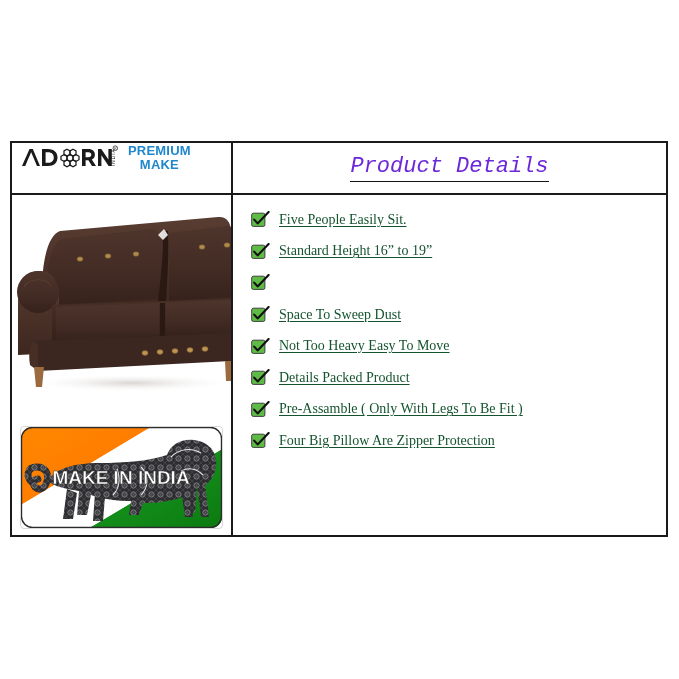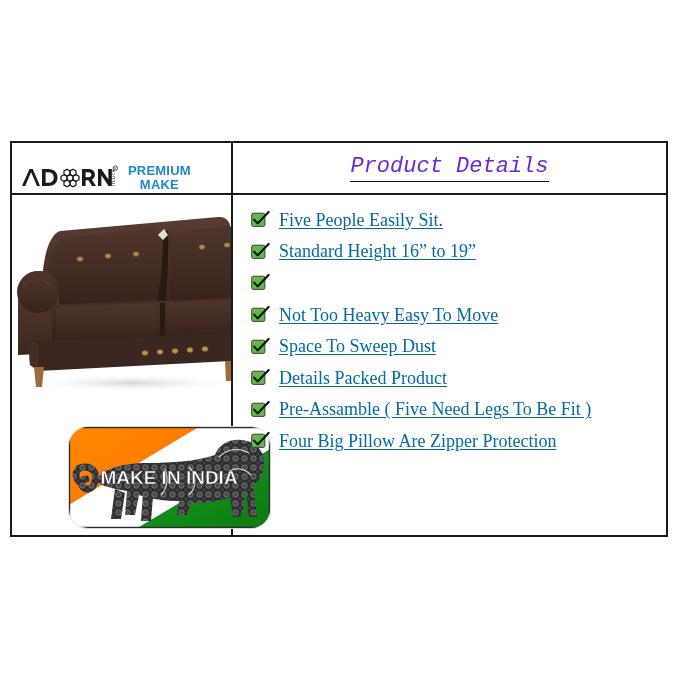--- a/index.html
+++ b/index.html
@@ -53,21 +53,21 @@
   }
 
   
   .brand-cell {
     position: absolute;
     left: 0;
     top: 0;
     width: 175px;
     height: 50px;
     display: flex;
-    align-items: flex-end;
+    align-items: flex-start;
     justify-content: flex-start;
     padding-left: 8px;
     box-sizing: border-box;
   }
   .logo-wrap {
     display: flex;
     align-items: center;
     gap: 1px;
   }
   .logo-svg { display: block; }
@@ -123,26 +123,25 @@
     background: #ffffff;
   }
   .sofa-svg { display: block; }
 
   .india-badge {
     position: absolute;
     left: 8px;
     top: 231px;
     width: 203px;
     height: 103px;
-    border-radius: 20px;
+    border-radius: 4px;
     overflow: hidden;
     border: 1px solid #d8d8d8;
     box-sizing: border-box;
     background: #ffffff;
-    margin-left: 48px;
   }
   .india-svg { display: block; }
 
   
   .details-col {
     position: absolute;
     left: 221px;
     top: 52px;
     right: 0;
     bottom: 0;
@@ -160,22 +159,22 @@
     flex: 0 0 auto;
     width: 19px;
     height: 17px;
     margin-right: 9px;
     position: relative;
   }
   .check-icon svg { display: block; }
 
   .feature-text {
     font-family: "Liberation Serif", serif;
-    font-size: 18px;
-    color: #0369a1;
+    font-size: 14px;
+    color: #14532d;
     text-decoration: underline;
     text-underline-offset: 2px;
     white-space: nowrap;
     line-height: 16px;
   }
 </style>
 </head>
 <body>
 
 <div id="page">
@@ -393,51 +392,51 @@
         </span>
       </div>
 
       <div class="feature-row">
         <span class="check-icon">
           <svg width="19" height="17" viewBox="0 0 19 17">
               <rect x="0.7" y="2.2" width="13.2" height="13.2" rx="1.6" fill="#5fbb46" stroke="#3f3f3f" stroke-width="1"></rect>
               <path d="M3.2 8.6 L6.6 12.4 L17.6 0.9" fill="none" stroke="#111111" stroke-width="2.1" stroke-linecap="round" stroke-linejoin="round"></path>
             </svg>
         </span>
+        <span class="feature-text">Space To Sweep Dust </span>
+      </div>
+
+      <div class="feature-row">
+        <span class="check-icon">
+          <svg width="19" height="17" viewBox="0 0 19 17">
+              <rect x="0.7" y="2.2" width="13.2" height="13.2" rx="1.6" fill="#5fbb46" stroke="#3f3f3f" stroke-width="1"></rect>
+              <path d="M3.2 8.6 L6.6 12.4 L17.6 0.9" fill="none" stroke="#111111" stroke-width="2.1" stroke-linecap="round" stroke-linejoin="round"></path>
+            </svg>
+        </span>
         <span class="feature-text">Not Too Heavy Easy To Move</span>
       </div>
 
       <div class="feature-row">
         <span class="check-icon">
           <svg width="19" height="17" viewBox="0 0 19 17">
               <rect x="0.7" y="2.2" width="13.2" height="13.2" rx="1.6" fill="#5fbb46" stroke="#3f3f3f" stroke-width="1"></rect>
               <path d="M3.2 8.6 L6.6 12.4 L17.6 0.9" fill="none" stroke="#111111" stroke-width="2.1" stroke-linecap="round" stroke-linejoin="round"></path>
             </svg>
         </span>
-        <span class="feature-text">Space To Sweep Dust </span>
-      </div>
-
-      <div class="feature-row">
-        <span class="check-icon">
-          <svg width="19" height="17" viewBox="0 0 19 17">
-              <rect x="0.7" y="2.2" width="13.2" height="13.2" rx="1.6" fill="#5fbb46" stroke="#3f3f3f" stroke-width="1"></rect>
-              <path d="M3.2 8.6 L6.6 12.4 L17.6 0.9" fill="none" stroke="#111111" stroke-width="2.1" stroke-linecap="round" stroke-linejoin="round"></path>
-            </svg>
-        </span>
         <span class="feature-text">Details Packed Product</span>
       </div>
 
       <div class="feature-row">
         <span class="check-icon">
           <svg width="19" height="17" viewBox="0 0 19 17">
               <rect x="0.7" y="2.2" width="13.2" height="13.2" rx="1.6" fill="#5fbb46" stroke="#3f3f3f" stroke-width="1"></rect>
               <path d="M3.2 8.6 L6.6 12.4 L17.6 0.9" fill="none" stroke="#111111" stroke-width="2.1" stroke-linecap="round" stroke-linejoin="round"></path>
             </svg>
         </span>
-        <span class="feature-text">Pre-Assamble ( Five Need Legs To Be Fit )</span>
+        <span class="feature-text">Pre-Assamble ( Only With Legs To Be Fit )</span>
       </div>
 
 
       <div class="feature-row">
         <span class="check-icon">
           <svg width="19" height="17" viewBox="0 0 19 17">
               <rect x="0.7" y="2.2" width="13.2" height="13.2" rx="1.6" fill="#5fbb46" stroke="#3f3f3f" stroke-width="1"></rect>
               <path d="M3.2 8.6 L6.6 12.4 L17.6 0.9" fill="none" stroke="#111111" stroke-width="2.1" stroke-linecap="round" stroke-linejoin="round"></path>
             </svg>
         </span>

